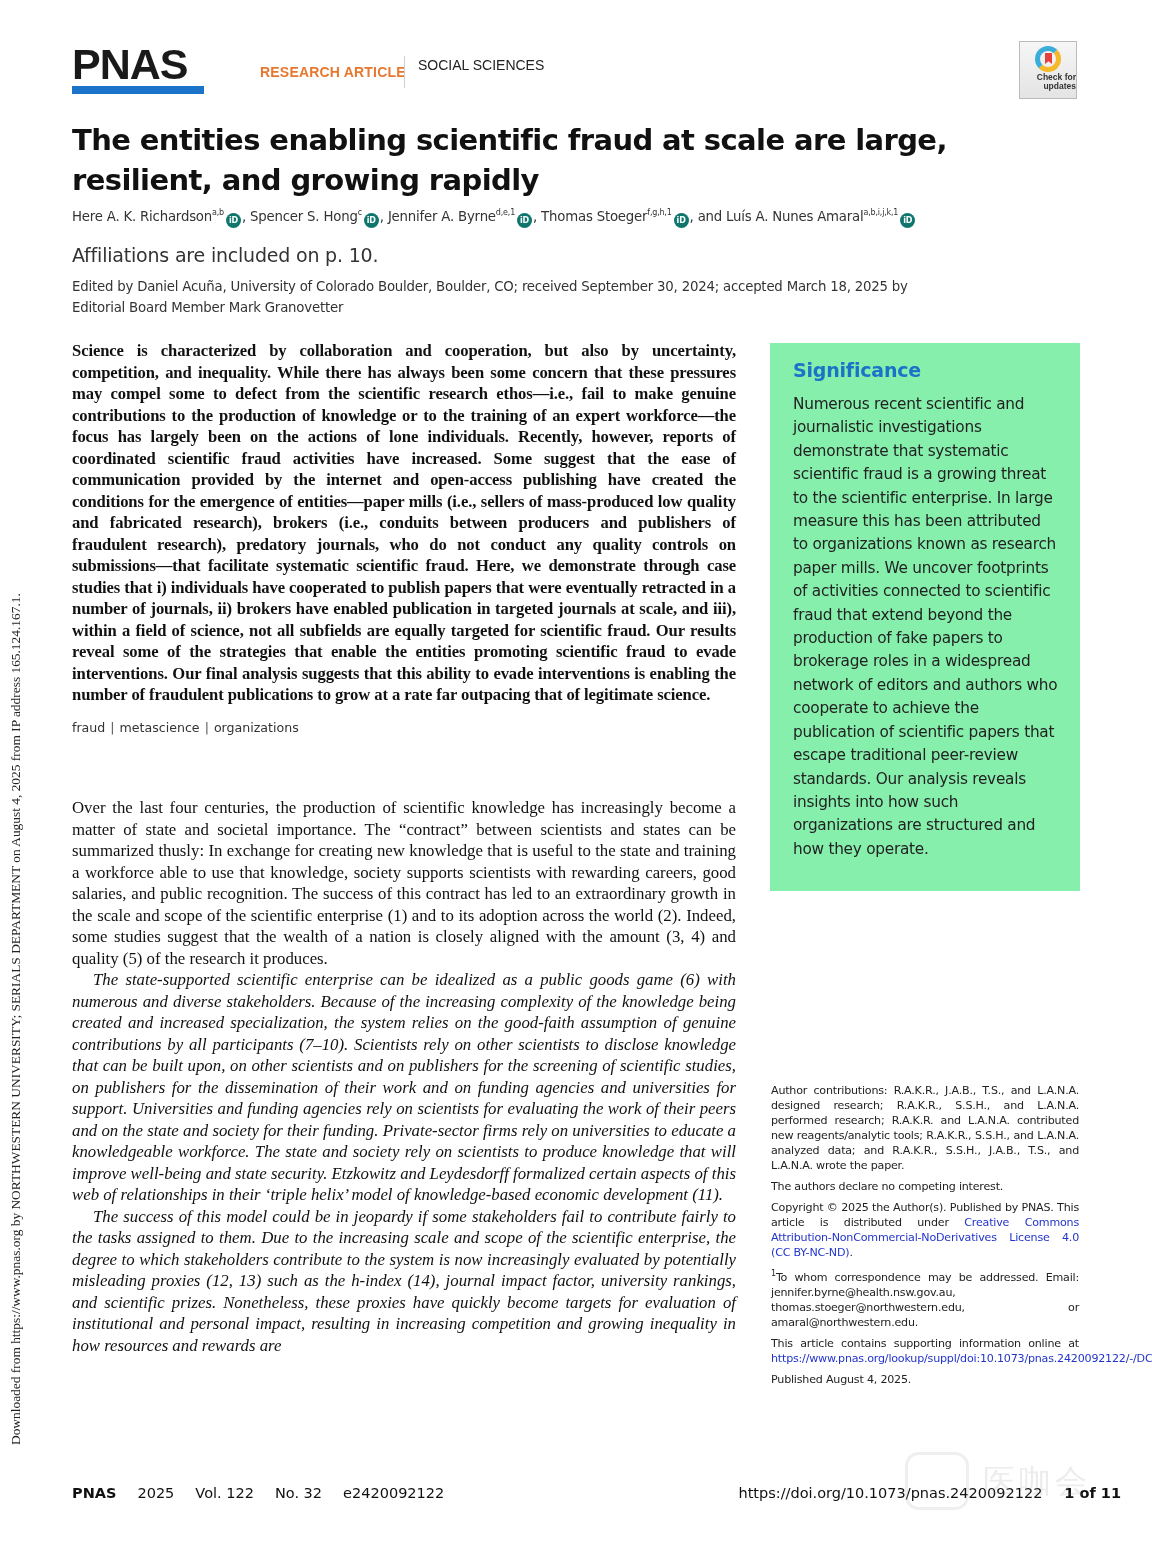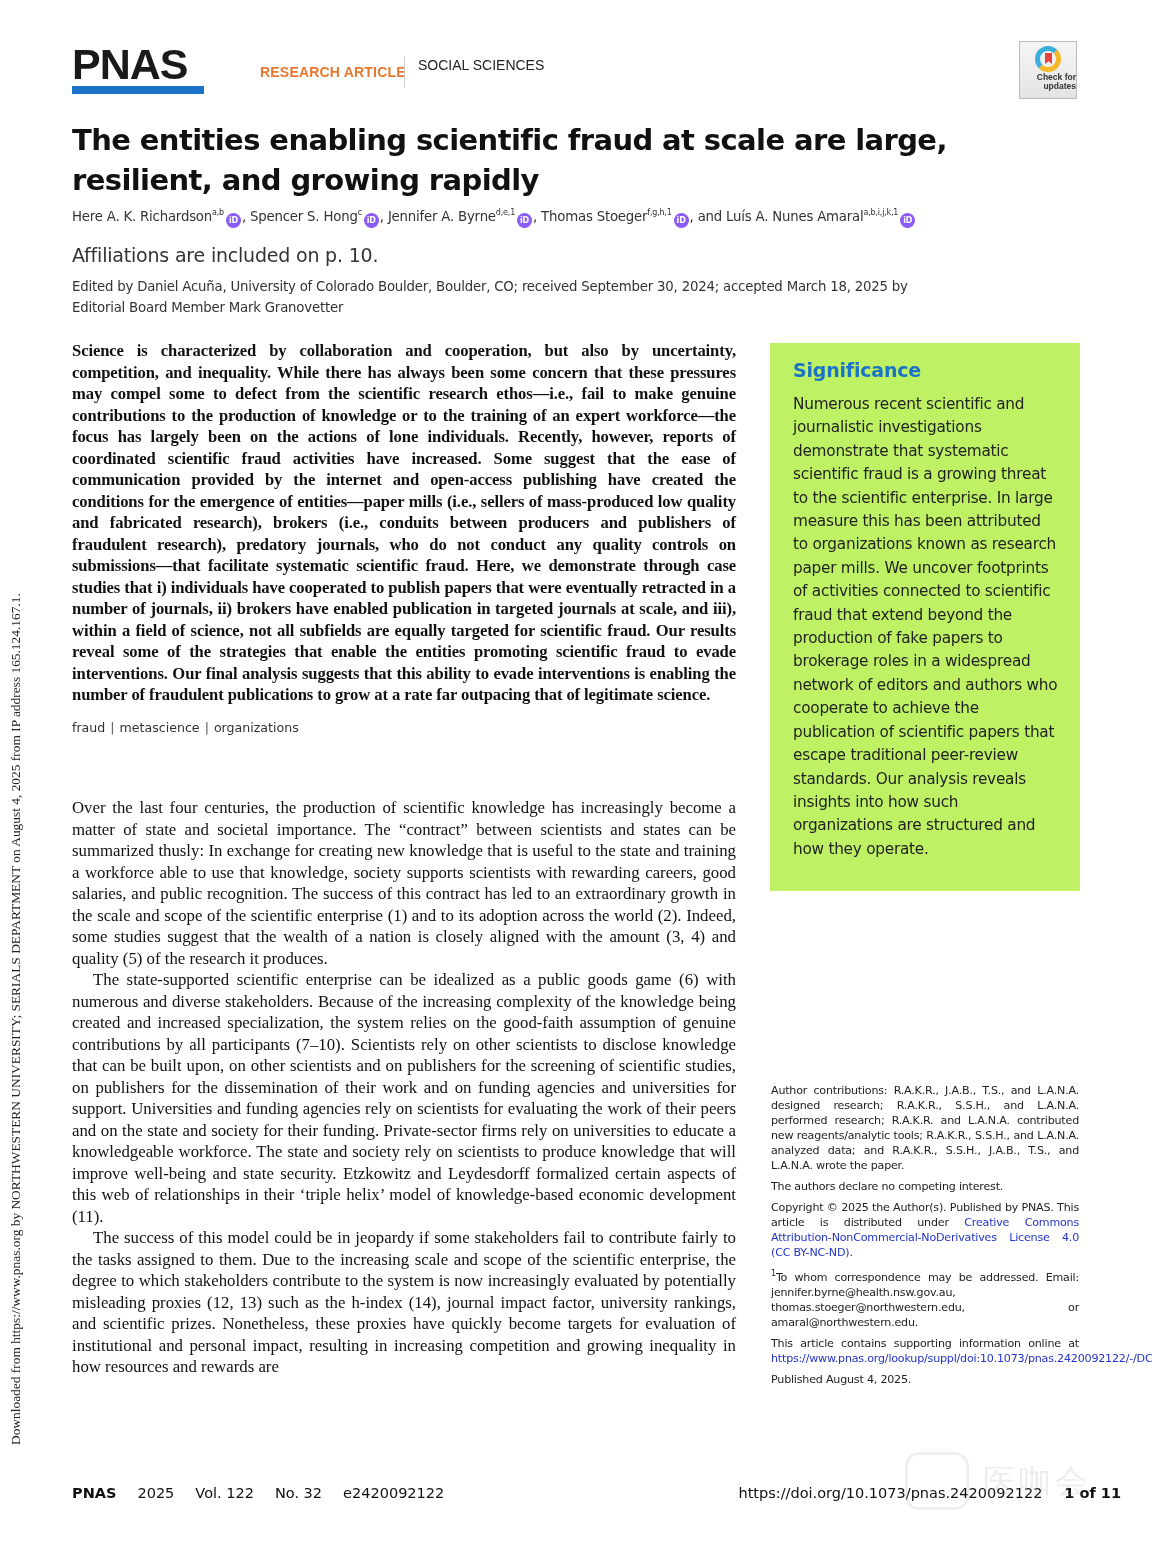--- a/index.html
+++ b/index.html
@@ -23,37 +23,37 @@
 
   .check-updates { position: absolute; left: 1019px; top: 41px; width: 56px; height: 56px; border: 1px solid #bbb; border-radius: 0; background: linear-gradient(#f6f6f6, #e4e4e4); text-align: right; }
   .cu-ring { position: relative; width: 26px; height: 26px; margin: 4px auto 0; border-radius: 50%; border: 5px solid #f5b829; border-top-color: #3aaed8; border-left-color: #3aaed8; box-sizing: border-box; }
   .cu-flag { position: absolute; left: 5px; top: 2px; width: 7px; height: 11px; background: #e8413c; clip-path: polygon(0 0,100% 0,100% 100%,50% 75%,0 100%); }
   .cu-text { font-family: "Liberation Sans", sans-serif; font-weight: 700; font-size: 8.5px; line-height: 9px; color: #333; margin-top: 1px; }
 
   
   .title { position: absolute; left: 72px; top: 120px; width: 1000px; font-family: "DejaVu Sans", sans-serif; font-weight: 700; font-size: 29px; line-height: 40px; color: #111; letter-spacing: -0.6px; margin: 0; }
   .authors { position: absolute; left: 72px; top: 208px; font-family: "DejaVu Sans", sans-serif; font-size: 13.3px; color: #333; white-space: nowrap; letter-spacing: -0.2px; }
   .authors sup { font-size: 8px; vertical-align: 6px; }
-  .orcid { display: inline-block; width: 15px; height: 15px; border-radius: 50%; background: #8b5cf6; color: #fff; font-size: 8px; font-weight: 700; text-align: center; line-height: 15px; vertical-align: -2px; margin: 0 1px 0 2px; }
+  .orcid { display: inline-block; width: 15px; height: 15px; border-radius: 50%; background: #0f766e; color: #fff; font-size: 8px; font-weight: 700; text-align: center; line-height: 15px; vertical-align: -2px; margin: 0 1px 0 2px; }
   .affil { position: absolute; left: 72px; top: 244px; font-family: "DejaVu Sans", sans-serif; font-size: 19px; color: #333; letter-spacing: -0.2px; }
   .edited { position: absolute; left: 72px; top: 276px; width: 880px; font-family: "DejaVu Sans", sans-serif; font-size: 13.3px; line-height: 21px; color: #333; letter-spacing: -0.2px; }
 
   
   .abstract { position: absolute; left: 72px; top: 340px; width: 664px; font-family: "Liberation Serif", serif; font-weight: 700; font-size: 16.6px; line-height: 21.5px; text-align: justify; color: #111; margin: 0; letter-spacing: -0.1px; }
 
   .keywords { position: absolute; left: 72px; top: 720px; font-family: "DejaVu Sans", sans-serif; font-size: 12.6px; color: #333; }
   .keywords .sep { margin: 0 5px; color: #555; }
 
   
   .body-text { position: absolute; left: 72px; top: 797px; width: 664px; font-family: "Liberation Serif", serif; font-size: 16.8px; line-height: 21.5px; text-align: justify; color: #111; }
   .body-text p { margin: 0; }
-  .body-text p + p { text-indent: 21px; }
+  .body-text p + p { text-indent: 21px; font-style: italic; }
 
   
-  .significance { position: absolute; left: 770px; top: 343px; width: 310px; height: 548px; background: #bef264; box-sizing: border-box; padding: 16px 22px 0 23px; }
+  .significance { position: absolute; left: 770px; top: 343px; width: 310px; height: 548px; background: #86efac; box-sizing: border-box; padding: 16px 22px 0 23px; }
   .sig-title { font-family: "DejaVu Sans", sans-serif; font-weight: 700; font-size: 19px; color: #1a73c9; margin: 0 0 12px 0; letter-spacing: -0.2px; }
   .sig-body { font-family: "DejaVu Sans", sans-serif; font-size: 15.3px; line-height: 23.4px; color: #222; margin: 0; letter-spacing: -0.25px; }
 
   
   .notes { position: absolute; left: 771px; top: 1083px; width: 308px; font-family: "DejaVu Sans", sans-serif; font-size: 11.1px; line-height: 15px; color: #222; letter-spacing: -0.2px; }
   .notes p { margin: 0 0 6px 0; text-align: justify; }
   .notes a { color: #2233cc; text-decoration: none; }
   .notes sup { font-size: 8px; }
 
   

